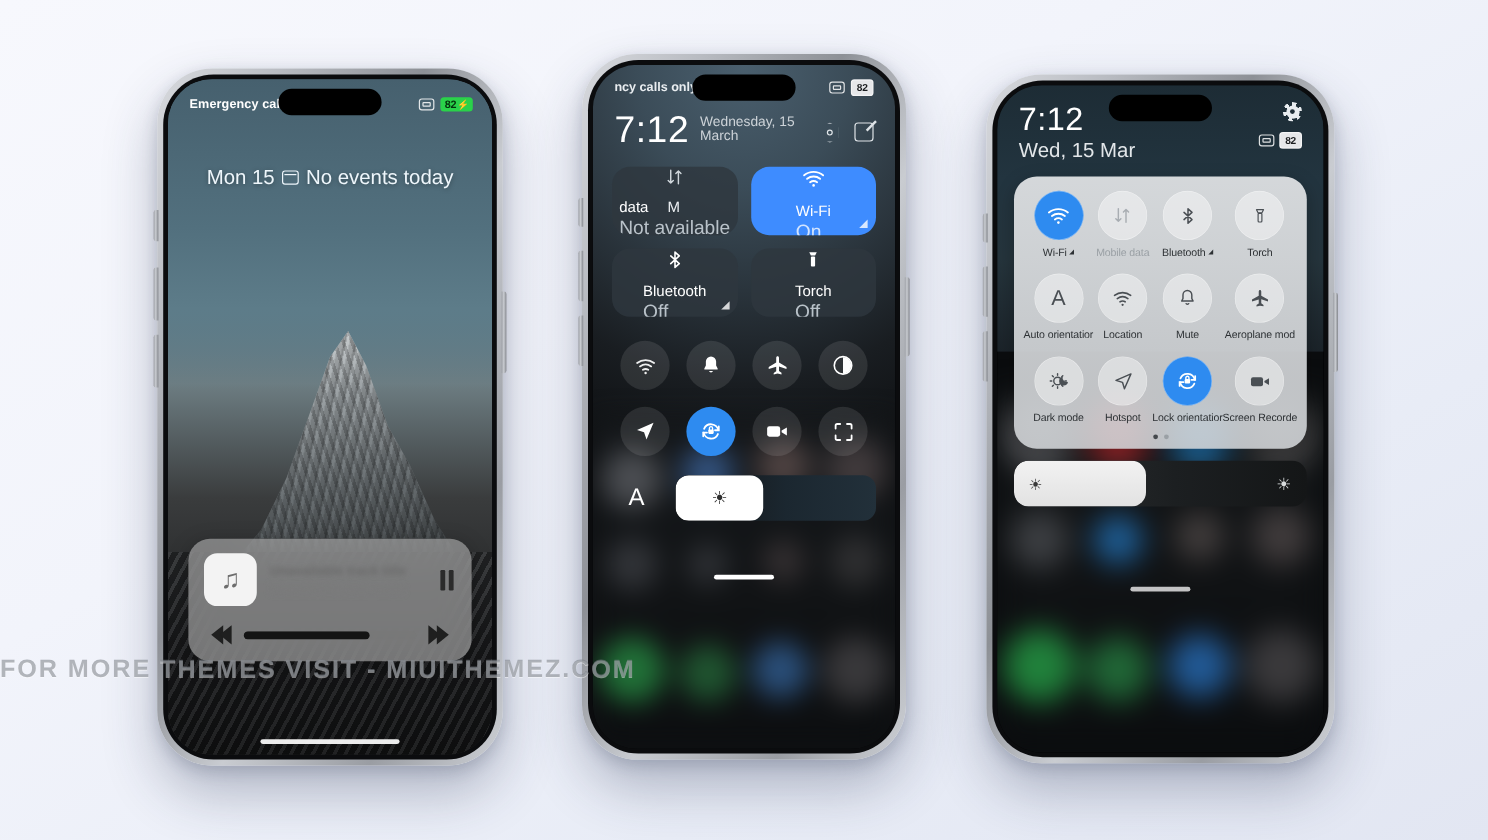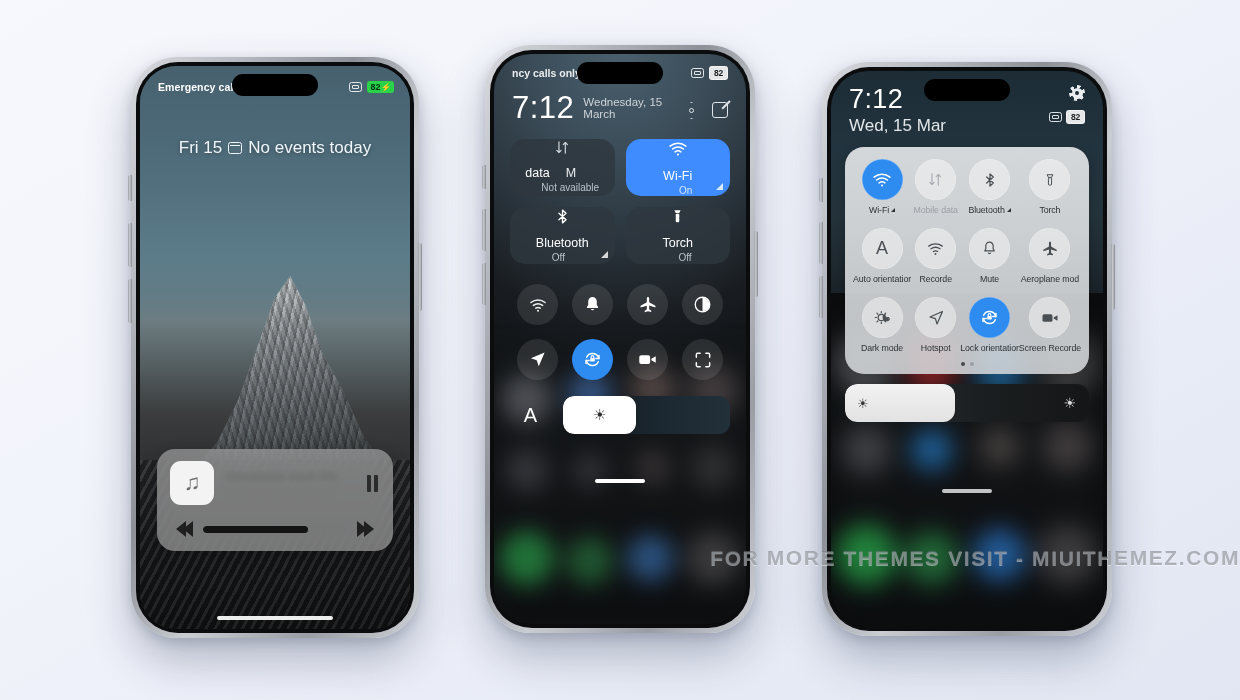--- a/index.html
+++ b/index.html
@@ -200,21 +200,21 @@
   .tile {
     background:rgba(46,55,62,.82); border-radius:15px; height:57px;
     display:flex; align-items:center; gap:10px; padding:0 12px; position:relative;
     overflow:hidden;
     flex-direction:column;
   }
   .tile.active { background:#3e8cff; }
   .tile-ic { width:22px; display:flex; align-items:center; justify-content:center; color:#fff; flex:0 0 auto; }
   .tile-txt { min-width:0; }
   .tile-name { font-size:12.5px; color:#fff; font-weight:500; white-space:nowrap; }
-  .tile-sub  { font-size:10px; color:#b9c2c9; margin-top:2px; white-space:nowrap;margin-left:16px; }
+  .tile-sub  { font-size:16px; color:#b9c2c9; margin-top:2px; white-space:nowrap; }
   .tile.active .tile-sub { color:#d2e4ff; }
   .corner {
     position:absolute; right:7px; bottom:6px; width:0; height:0;
     border-left:7px solid transparent; border-bottom:7px solid rgba(255,255,255,.8);
   }
   .tile-name-row { display:flex; align-items:baseline; gap:16px; }
   .tile-name-row .muted { color:#eceff2; font-size:12.5px; }
 
   .round-grid {
     display:grid; grid-template-columns:repeat(4,1fr); gap:14px 0;
@@ -320,26 +320,25 @@
   }
   .cc3-bfill {
     position:absolute; left:0; top:0; bottom:0; width:45%;
     background:linear-gradient(180deg,#f2f2f2,#e2e2e2); border-radius:12px;
     display:flex; align-items:center; padding-left:12px;
   }
   .cc3-bsun-r { position:absolute; right:13px; color:#d9dcde; font-size:14px; }
 
   
   .watermark {
-    position:absolute; left:0; right:0; top:546px; text-align:right; z-index:60;
+    position:absolute; left:0; right:0; top:546px; text-align:left; z-index:60;
     font-size:21px; font-weight:700; letter-spacing:1.6px;
     color:rgba(118,124,132,.55);
     text-shadow:0 1px 0 rgba(255,255,255,.45);
     pointer-events:none;
-    margin-left:35px;
   }
   svg { display:block; }
 </style>
 </head>
 <body>
 
 <div class="phone" id="phone1">
   <div class="frame"></div>
   <div class="btn-side btn-left" style="top:118px;height:26px;"></div>
   <div class="btn-side btn-left" style="top:166px;height:44px;"></div>
@@ -360,21 +359,21 @@
         <span class="cam-ic"></span>
         <span class="batt-green">
           <span>82</span>
           <span class="bolt">⚡</span>
         </span>
       </span>
     </div>
 
     <div class="lock-info">
       <div class="lock-date">
-        <span>Fri 15</span>
+        <span>Mon 15</span>
         <span class="cal-ic"></span>
         <span>No events today</span>
       </div>
     </div>
 
     <div class="music">
       <div class="music-top">
         <div class="album">♫</div>
         <div class="music-meta">
           <div class="m-title">Unavailable track title</div>
@@ -657,21 +656,21 @@
           <div class="cc3-cell">
             <span class="cc3-circle">
               <svg width="19" height="19" viewBox="0 0 24 24" fill="none" stroke="#4a4f54" stroke-width="1.7" stroke-linecap="round">
                 <path d="M3.5 9a14 14 0 0 1 17 0"></path>
                   <path d="M6.4 12.4a9.6 9.6 0 0 1 11.2 0"></path>
                   <path d="M9.3 15.8a5.3 5.3 0 0 1 5.4 0"></path>
                   <circle cx="12" cy="19" r="1.2" fill="#4a4f54" stroke="none"></circle>
               </svg>
             </span>
             <span class="cc3-label">
-              <span>Recorde</span>
+              <span>Location</span>
             </span>
           </div>
 
           <div class="cc3-cell">
             <span class="cc3-circle">
               <svg width="17" height="17" viewBox="0 0 24 24" fill="none" stroke="#4a4f54" stroke-width="1.7" stroke-linejoin="round">
                 <path d="M12 3a5.2 5.2 0 0 0-5.2 5.2v4.2L5.3 15.4h13.4l-1.5-3V8.2A5.2 5.2 0 0 0 12 3z"></path>
                   <path d="M10.2 17.8a1.9 1.9 0 0 0 3.6 0"></path>
               </svg>
             </span>

